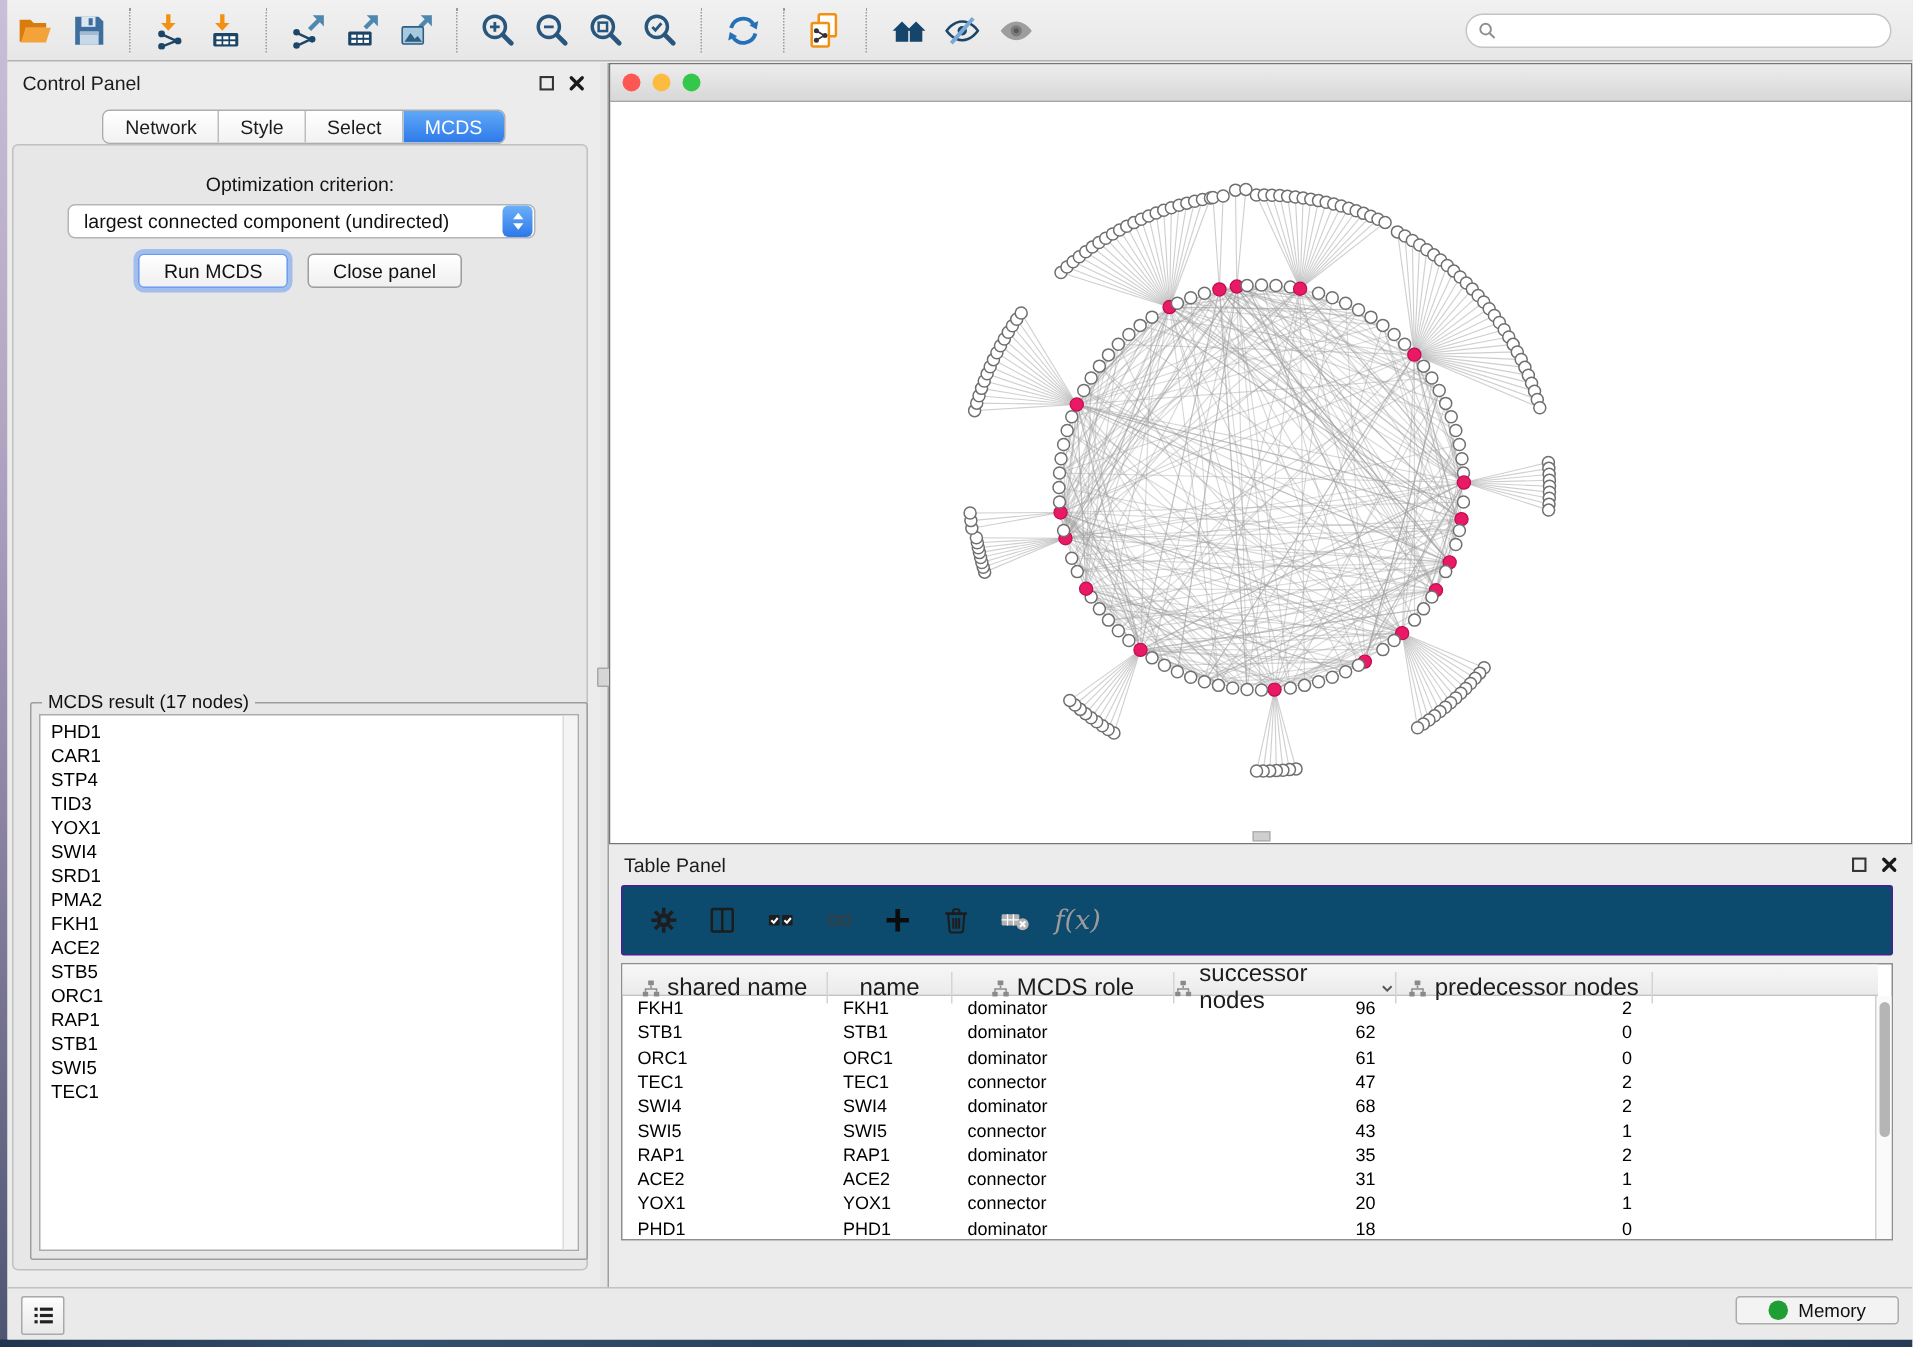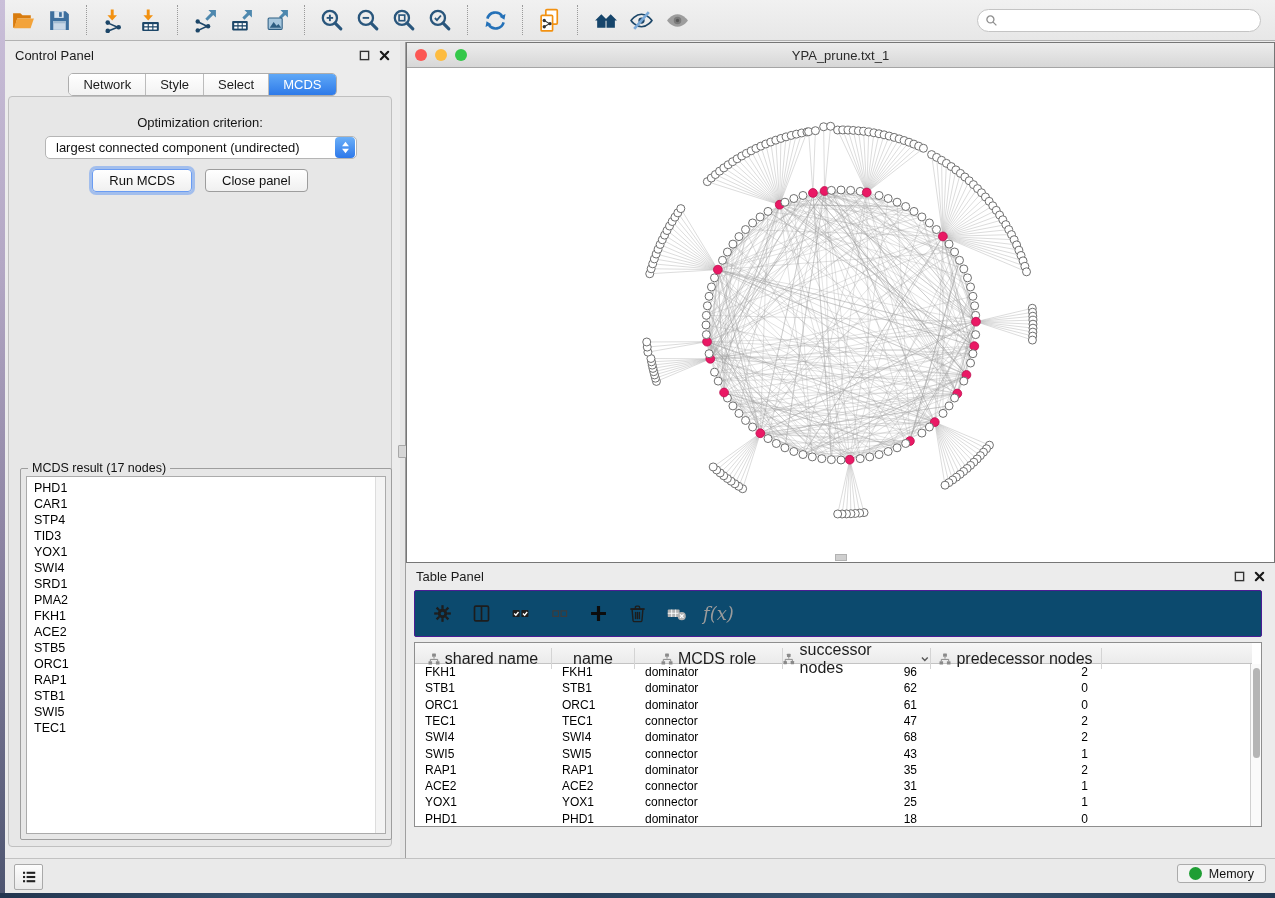--- a/index.html
+++ b/index.html
@@ -79,21 +79,21 @@
   #nt-thumb { position:absolute; left:1.5px; width:7px; top:4px; height:90px; background:#b5b5b5; border-radius:4px; }
   #tp-tabs-row { position:absolute; left:0; top:270px; width:100%; display:flex; justify-content:center; }
   .seg2 { font-size:12.5px; color:#1c1c1c; padding:0 15px; height:21px; display:flex; align-items:center; border-left:1px solid #bcbcbc; background:linear-gradient(#ffffff,#f4f4f4); }
   .seg2:first-child { border-left:none; }
   .seg2.active { background:linear-gradient(#5fa8f7,#2e7ae9); color:#fff; }
 
   
   #status-bar { left:5px; top:858px; width:1270px; height:35px; background:#eaeaea; border-top:1px solid #c2c2c2; }
   #list-btn { position:absolute; left:9px; top:5px; width:29px; height:26px; background:linear-gradient(#fdfdfd,#e9e9e9); border:1px solid #a9a9a9; border-radius:2px; display:flex; align-items:center; justify-content:center; }
   #list-btn svg { width:18px; height:18px; }
-  #memory-btn { position:absolute; right:9px; top:5px; height:19px; padding:0 11px; background:#f3f3f3; border:1px solid #ababab; border-radius:3px; display:flex; align-items:center; gap:7px; }
+  #memory-btn { position:absolute; right:9px; top:5px; height:19px; padding:0 21px; background:#f3f3f3; border:1px solid #ababab; border-radius:3px; display:flex; align-items:center; gap:7px; }
   #memory-dot { width:13px; height:13px; border-radius:50%; }
   #memory-label { font-size:12.5px; color:#111; }
 </style>
 </head>
 <body>
 
 <div id="stage">
 
   <div class="abs" id="wall-left"></div>
   <div class="abs" id="wall-bottom"></div>
@@ -333,21 +333,20 @@
       </div>
     </div>
   </div>
 
   <div class="abs" id="v-splitter">
     <div id="v-grip"></div>
   </div>
 
   <div class="abs" id="net-window">
     <div id="net-titlebar">
-      <span id="net-title">YPA_prune.txt_1</span>
       <span class="light" id="light-red" style="background: rgb(252, 87, 83);"></span>
       <span class="light" id="light-yellow" style="background: rgb(253, 188, 64);"></span>
       <span class="light" id="light-green" style="background: rgb(52, 200, 74);"></span>
     </div>
     <svg id="net-canvas" viewBox="0 0 867 494">
         <g>
           <line x1="459.75921437583355" y1="124.48033023456537" x2="481.17766424587825" y2="130.51178712503219" stroke="#a0a0a0" stroke-width="0.75" stroke-opacity="0.42"></line>
           <line x1="459.75921437583355" y1="124.48033023456537" x2="405.93192173960244" y2="124.95007390093625" stroke="#a0a0a0" stroke-width="0.75" stroke-opacity="0.42"></line>
           <line x1="459.75921437583355" y1="124.48033023456537" x2="307.5117871250322" y2="304.1776642458783" stroke="#a0a0a0" stroke-width="0.75" stroke-opacity="0.42"></line>
           <line x1="459.75921437583355" y1="124.48033023456537" x2="424.36921026810364" y2="391.65603547238425" stroke="#a0a0a0" stroke-width="0.75" stroke-opacity="0.42"></line>
@@ -1264,21 +1263,21 @@
             <div class="tcell" style="left: 0px; width: 137px; padding-left: 10px;">ACE2</div>
             <div class="tcell" style="left: 137px; width: 83px; padding-left: 10px;">ACE2</div>
             <div class="tcell" style="left: 220px; width: 148px; padding-left: 10px;">connector</div>
             <div class="tcell num" style="left: 368px; width: 148px; padding-right: 14px;">31</div>
             <div class="tcell num" style="left: 516px; width: 171px; padding-right: 14px;">1</div>
           </div>
           <div class="trow" style="top: 130.4px;">
             <div class="tcell" style="left: 0px; width: 137px; padding-left: 10px;">YOX1</div>
             <div class="tcell" style="left: 137px; width: 83px; padding-left: 10px;">YOX1</div>
             <div class="tcell" style="left: 220px; width: 148px; padding-left: 10px;">connector</div>
-            <div class="tcell num" style="left: 368px; width: 148px; padding-right: 14px;">25</div>
+            <div class="tcell num" style="left: 368px; width: 148px; padding-right: 14px;">20</div>
             <div class="tcell num" style="left: 516px; width: 171px; padding-right: 14px;">1</div>
           </div>
           <div class="trow" style="top: 146.7px;">
             <div class="tcell" style="left: 0px; width: 137px; padding-left: 10px;">PHD1</div>
             <div class="tcell" style="left: 137px; width: 83px; padding-left: 10px;">PHD1</div>
             <div class="tcell" style="left: 220px; width: 148px; padding-left: 10px;">dominator</div>
             <div class="tcell num" style="left: 368px; width: 148px; padding-right: 14px;">18</div>
             <div class="tcell num" style="left: 516px; width: 171px; padding-right: 14px;">0</div>
           </div>
         </div>

